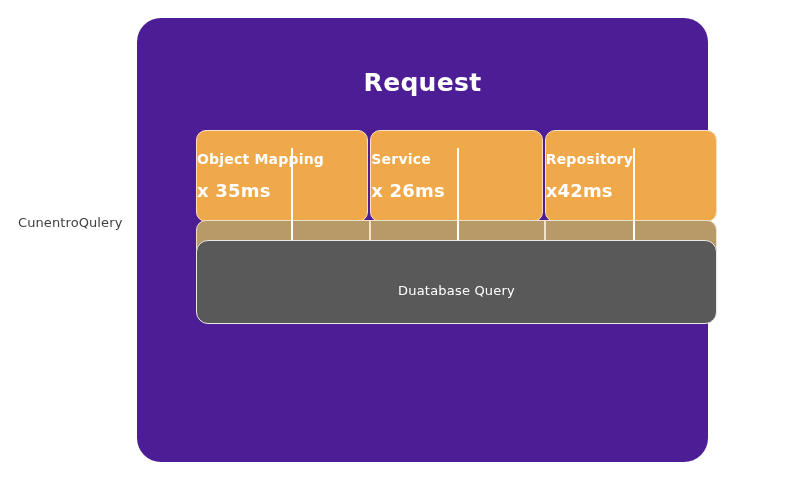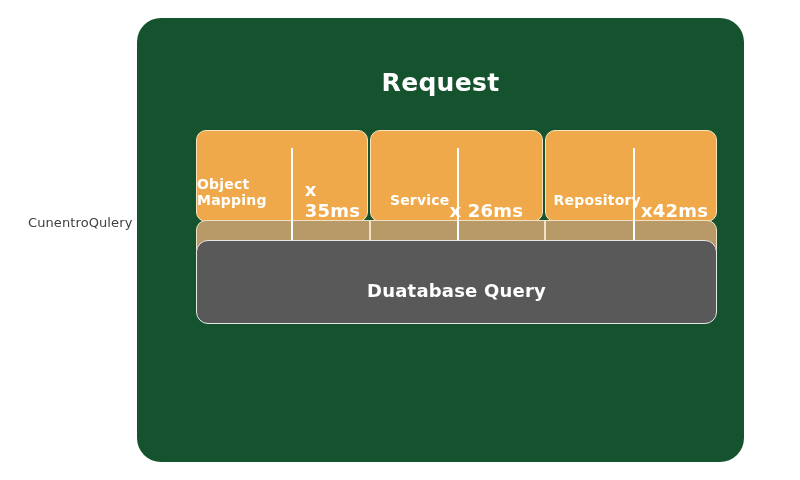--- a/index.html
+++ b/index.html
@@ -11,39 +11,38 @@
     width: 800px;
     height: 480px;
     position: relative;
     overflow: hidden;
     font-family: "DejaVu Sans", "Liberation Sans", sans-serif;
   }
 
   
   .side-label {
     position: absolute;
-    left: 28px;
+    left: 18px;
     top: 215px;
     width: 120px;
     font-size: 13px;
     color: #3f3f3f;
     letter-spacing: 0.1px;
     white-space: nowrap;
   }
 
   
   .panel {
     position: absolute;
     left: 137px;
     top: 18px;
     width: 571px;
     height: 444px;
-    background: #14532d;
+    background: #4c1d95;
     border-radius: 24px;
-    padding-left: 36px;
   }
 
   .panel-title {
     position: absolute;
     left: 0;
     right: 0;
     top: 50px;
     text-align: center;
     color: #ffffff;
     font-size: 25px;
@@ -70,21 +69,22 @@
   }
 
   .stage {
     flex: 1 1 0;
     position: relative;
     background: #EFA94A;
     border: 1.6px solid #fbe3c0;
     border-radius: 10px;
     box-sizing: border-box;
     display: flex;
-    align-items: flex-end;
+    flex-direction: column;
+    align-items: flex-start;
     justify-content: center;
     color: #ffffff;
   }
   .stage + .stage { margin-left: 2px; }
 
   .stage-name {
     font-size: 14px;
     font-weight: bold;
     letter-spacing: 0.2px;
     margin-bottom: 13px;
@@ -157,22 +157,22 @@
     background: #595959;
     border: 1.8px solid #e8e8e8;
     border-radius: 12px;
     box-sizing: border-box;
     display: flex;
     align-items: center;
     justify-content: center;
   }
   .target-label {
     color: #ffffff;
-    font-size: 18px;
-    font-weight: bold;
+    font-size: 13px;
+    font-weight: normal;
     letter-spacing: 0.2px;
     margin-top: 17px;
   }
 </style>
 </head>
 <body>
 
 <div class="side-label">CunentroQulery</div>
 
 <div class="panel">

